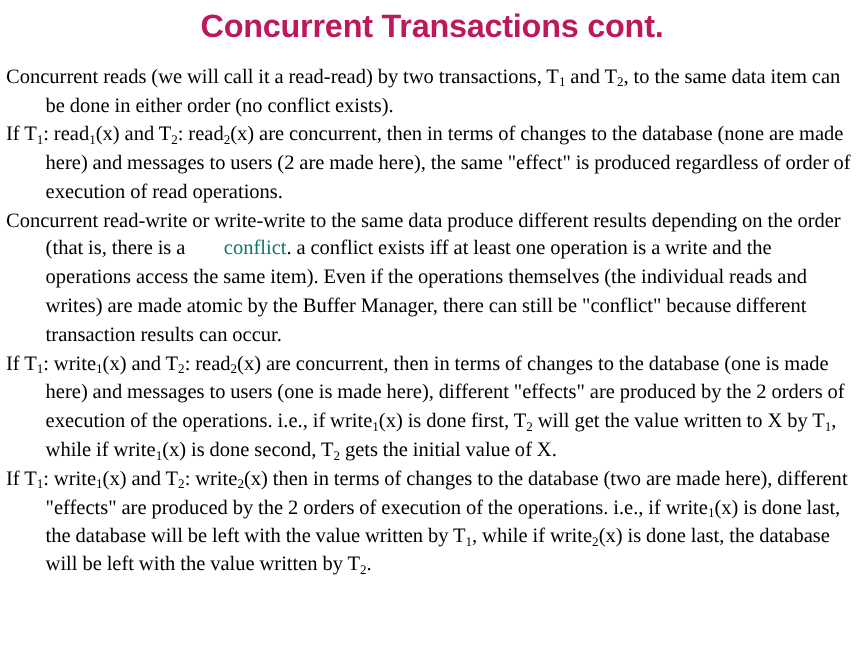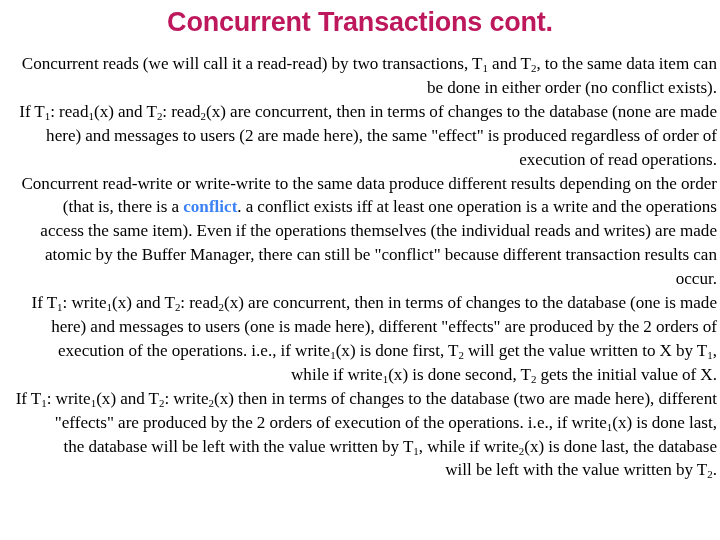--- a/index.html
+++ b/index.html
@@ -37,34 +37,35 @@
   .body-block {
     position: absolute;
     top: 52px;
     left: 5px;
     width: 712px;
   }
   .para {
     font-size: 17.1px;
     line-height: 23.9px;
     color: #000000;
-    text-align: right;
+    text-align: left;
     padding-left: 33px;
     text-indent: -33px;
     margin: 0;
     word-spacing: -0.2px;
   }
   sub {
     font-size: 0.64em;
     line-height: 0;
     vertical-align: -0.28em;
   }
   .kw-conflict {
-    color: #3b82f6;
-    font-weight: bold;
+    color: #0f766e;
+    font-weight: normal;
+    margin-left: 28px;
   }
 </style>
 </head>
 <body>
 
 <div class="slide">
 
   <div class="slide-title">Concurrent Transactions cont.</div>
 
   <div class="body-block">

